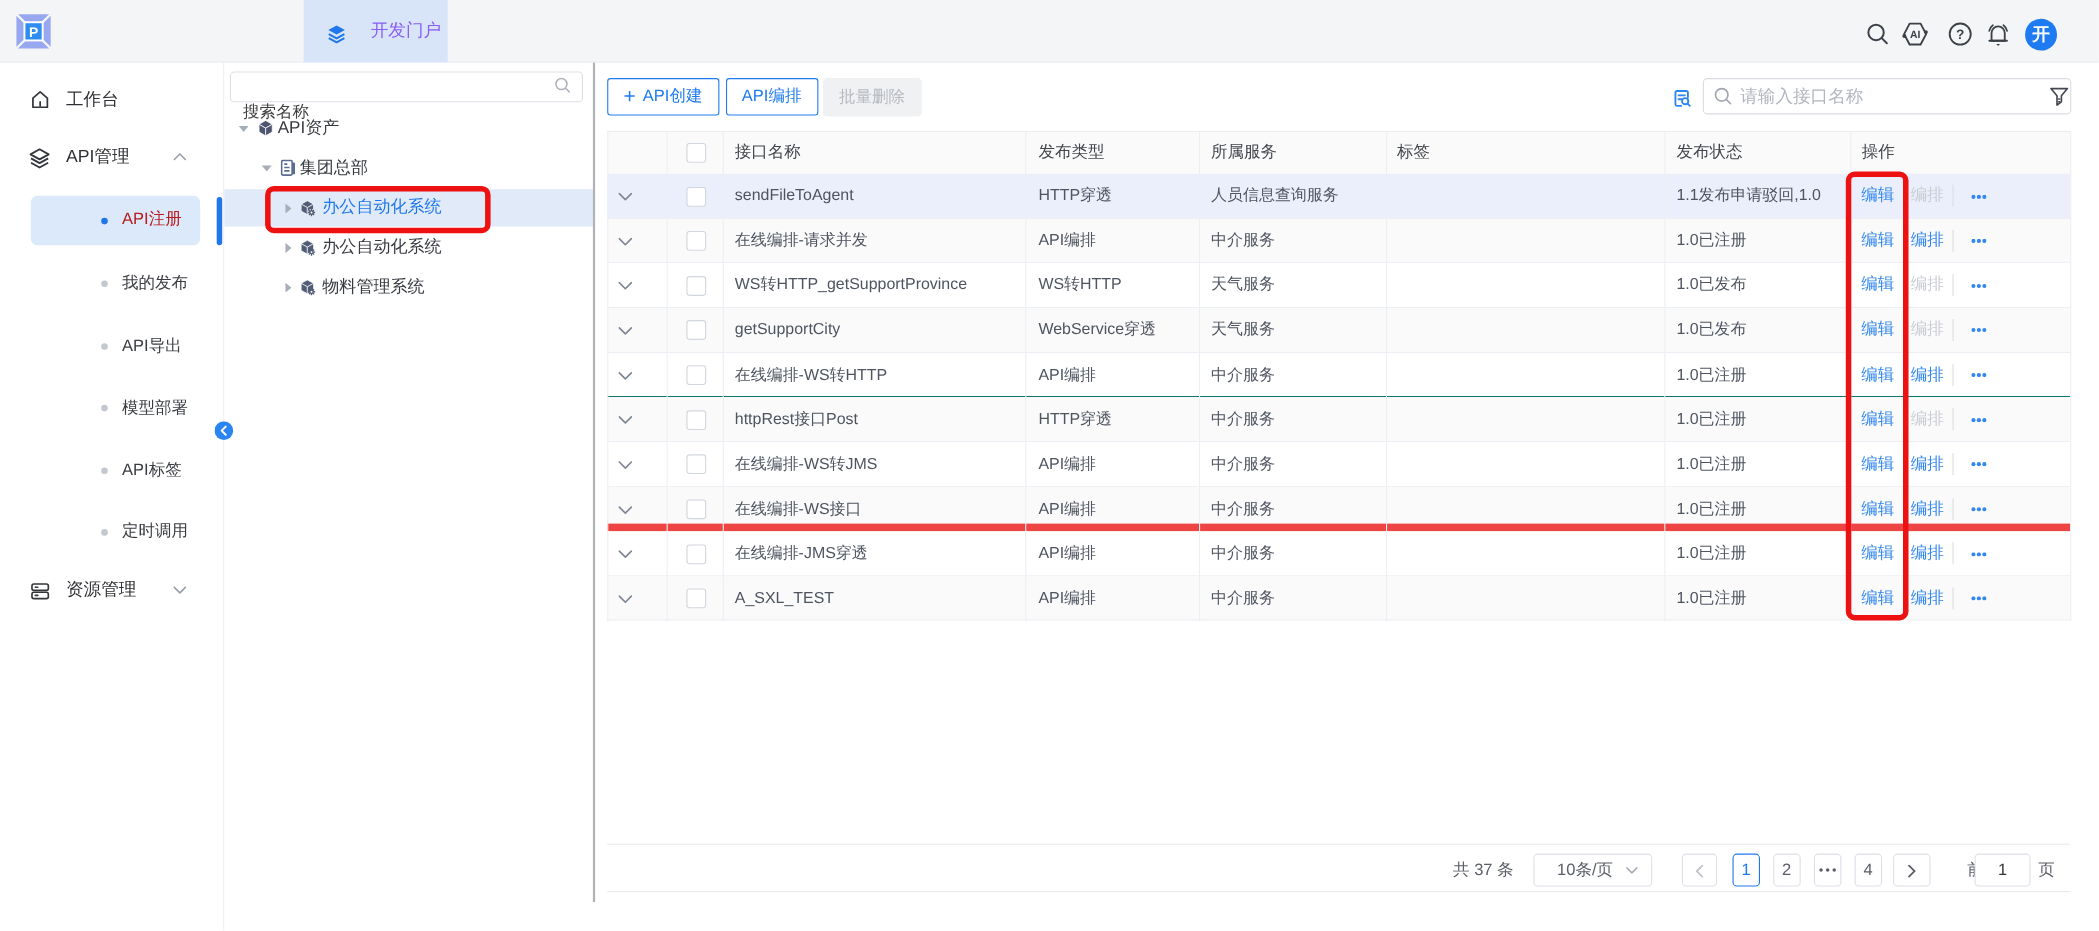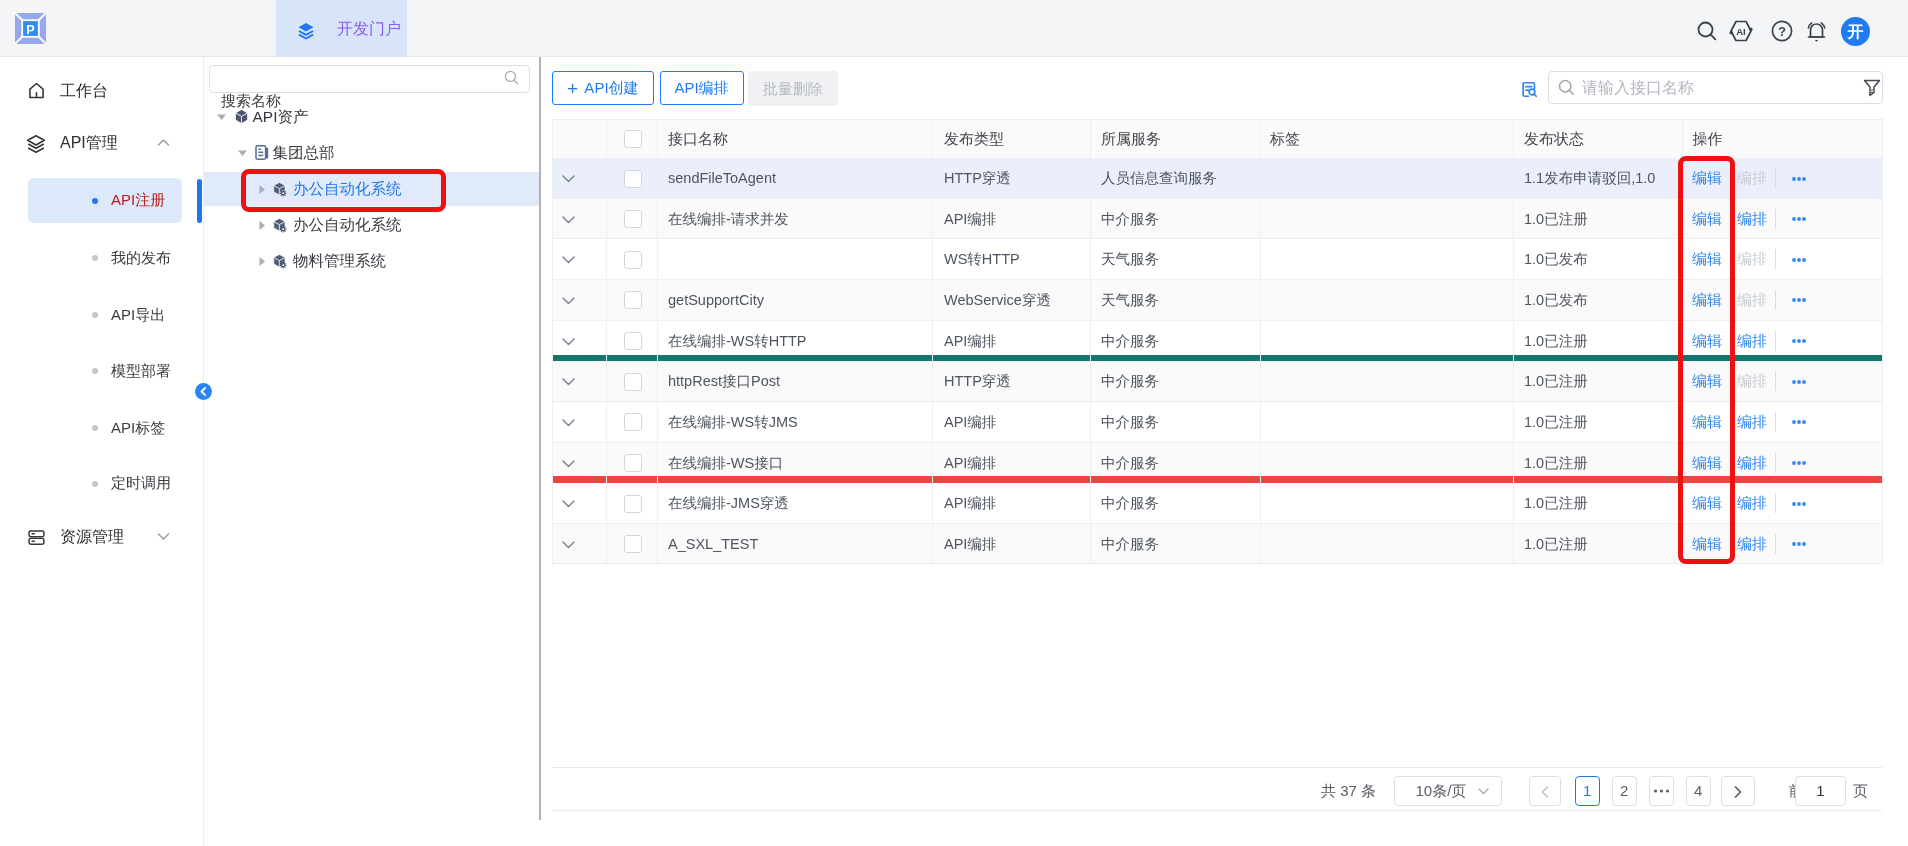--- a/index.html
+++ b/index.html
@@ -310,20 +310,21 @@
           <circle cx="2" cy="2" r="1.9" fill="#3287f0"></circle>
             <circle cx="7" cy="2" r="1.9" fill="#3287f0"></circle>
             <circle cx="12" cy="2" r="1.9" fill="#3287f0"></circle>
         </svg>
       </div>
       <div class="abs row" style="top:120.80000000000001px;background:#ffffff;border-bottom:1px solid #ebeef3;box-sizing:border-box;">
         <svg class="abs" style="left:10px;top:17px" width="13" height="8" viewBox="0 0 13 8">
             <polyline points="1,1 6.5,6.5 12,1" fill="none" stroke="#7d8694" stroke-width="1.5" stroke-linecap="round" stroke-linejoin="round"></polyline>
           </svg>
         <div class="abs chk" style="left:72.5px;top:11.5px;"></div>
+        <div class="abs cell" style="left:116.5px;">WS转HTTP_getSupportProvince</div>
         <div class="abs cell" style="left:392.5px;">WS转HTTP</div>
         <div class="abs cell" style="left:549.5px;">天气服务</div>
         <div class="abs cell" style="left:972.5px;">1.0已发布</div>
         <div class="abs op" style="left:1140.5px;">编辑</div>
         <div class="abs op op-dis" style="left:1185.5px;">编排</div>
         <div class="abs opsep"></div>
         <svg class="abs" style="left:1240px;top:18.5px" width="14" height="4" viewBox="0 0 14 4">
           <circle cx="2" cy="2" r="1.9" fill="#3287f0"></circle>
             <circle cx="7" cy="2" r="1.9" fill="#3287f0"></circle>
             <circle cx="12" cy="2" r="1.9" fill="#3287f0"></circle>
@@ -340,21 +341,21 @@
         <div class="abs cell" style="left:972.5px;">1.0已发布</div>
         <div class="abs op" style="left:1140.5px;">编辑</div>
         <div class="abs op op-dis" style="left:1185.5px;">编排</div>
         <div class="abs opsep"></div>
         <svg class="abs" style="left:1240px;top:18.5px" width="14" height="4" viewBox="0 0 14 4">
           <circle cx="2" cy="2" r="1.9" fill="#3287f0"></circle>
             <circle cx="7" cy="2" r="1.9" fill="#3287f0"></circle>
             <circle cx="12" cy="2" r="1.9" fill="#3287f0"></circle>
         </svg>
       </div>
-      <div class="abs row" style="top:202.10000000000002px;background:#ffffff;border-bottom:6px solid #0f766e;box-sizing:border-box;">
+      <div class="abs row" style="top:202.10000000000002px;background:#ffffff;border-bottom:1px solid #0f766e;box-sizing:border-box;">
         <svg class="abs" style="left:10px;top:17px" width="13" height="8" viewBox="0 0 13 8">
             <polyline points="1,1 6.5,6.5 12,1" fill="none" stroke="#7d8694" stroke-width="1.5" stroke-linecap="round" stroke-linejoin="round"></polyline>
           </svg>
         <div class="abs chk" style="left:72.5px;top:11.5px;"></div>
         <div class="abs cell" style="left:116.5px;">在线编排-WS转HTTP</div>
         <div class="abs cell" style="left:392.5px;">API编排</div>
         <div class="abs cell" style="left:549.5px;">中介服务</div>
         <div class="abs cell" style="left:972.5px;">1.0已注册</div>
         <div class="abs op" style="left:1140.5px;">编辑</div>
         <div class="abs op" style="left:1185.5px;">编排</div>

